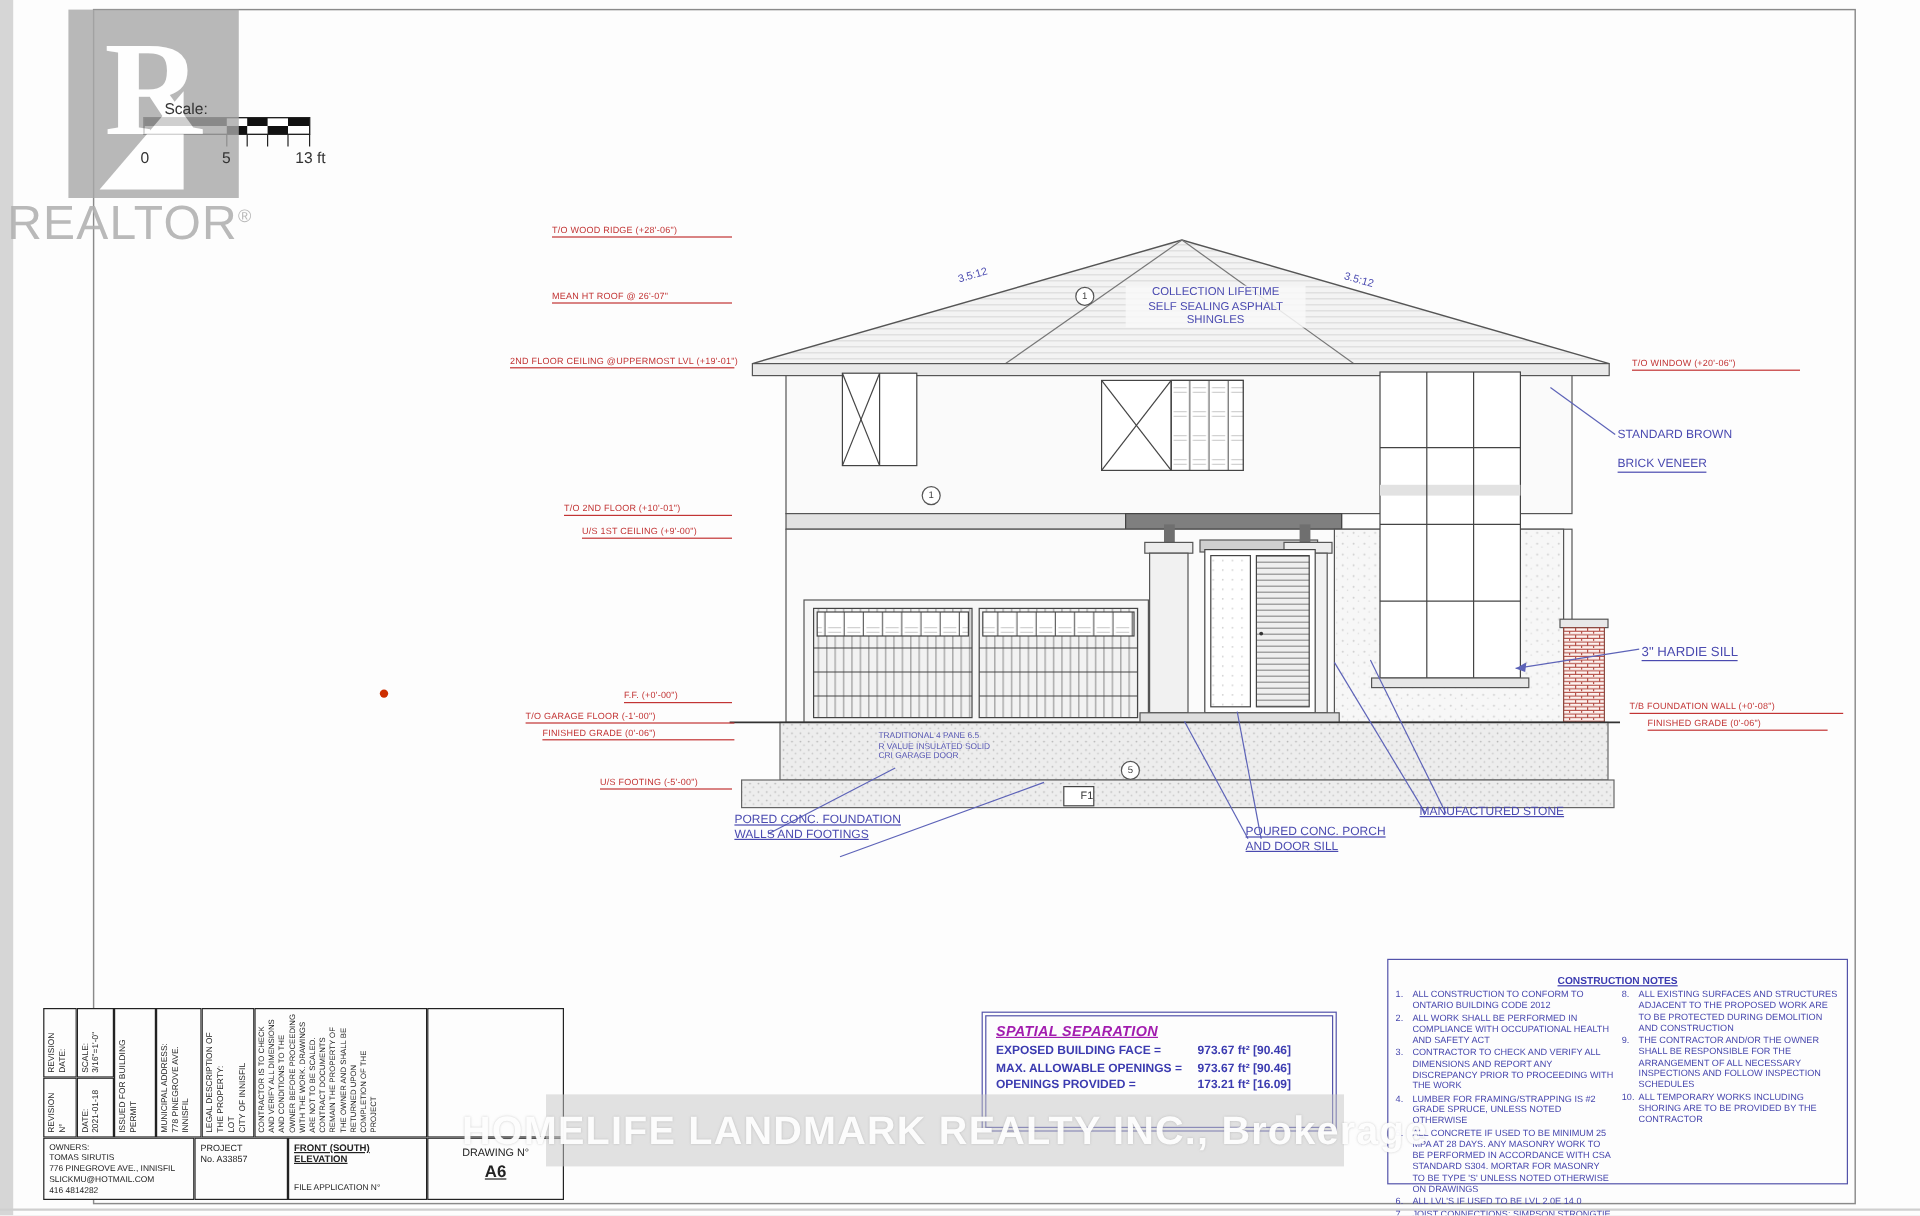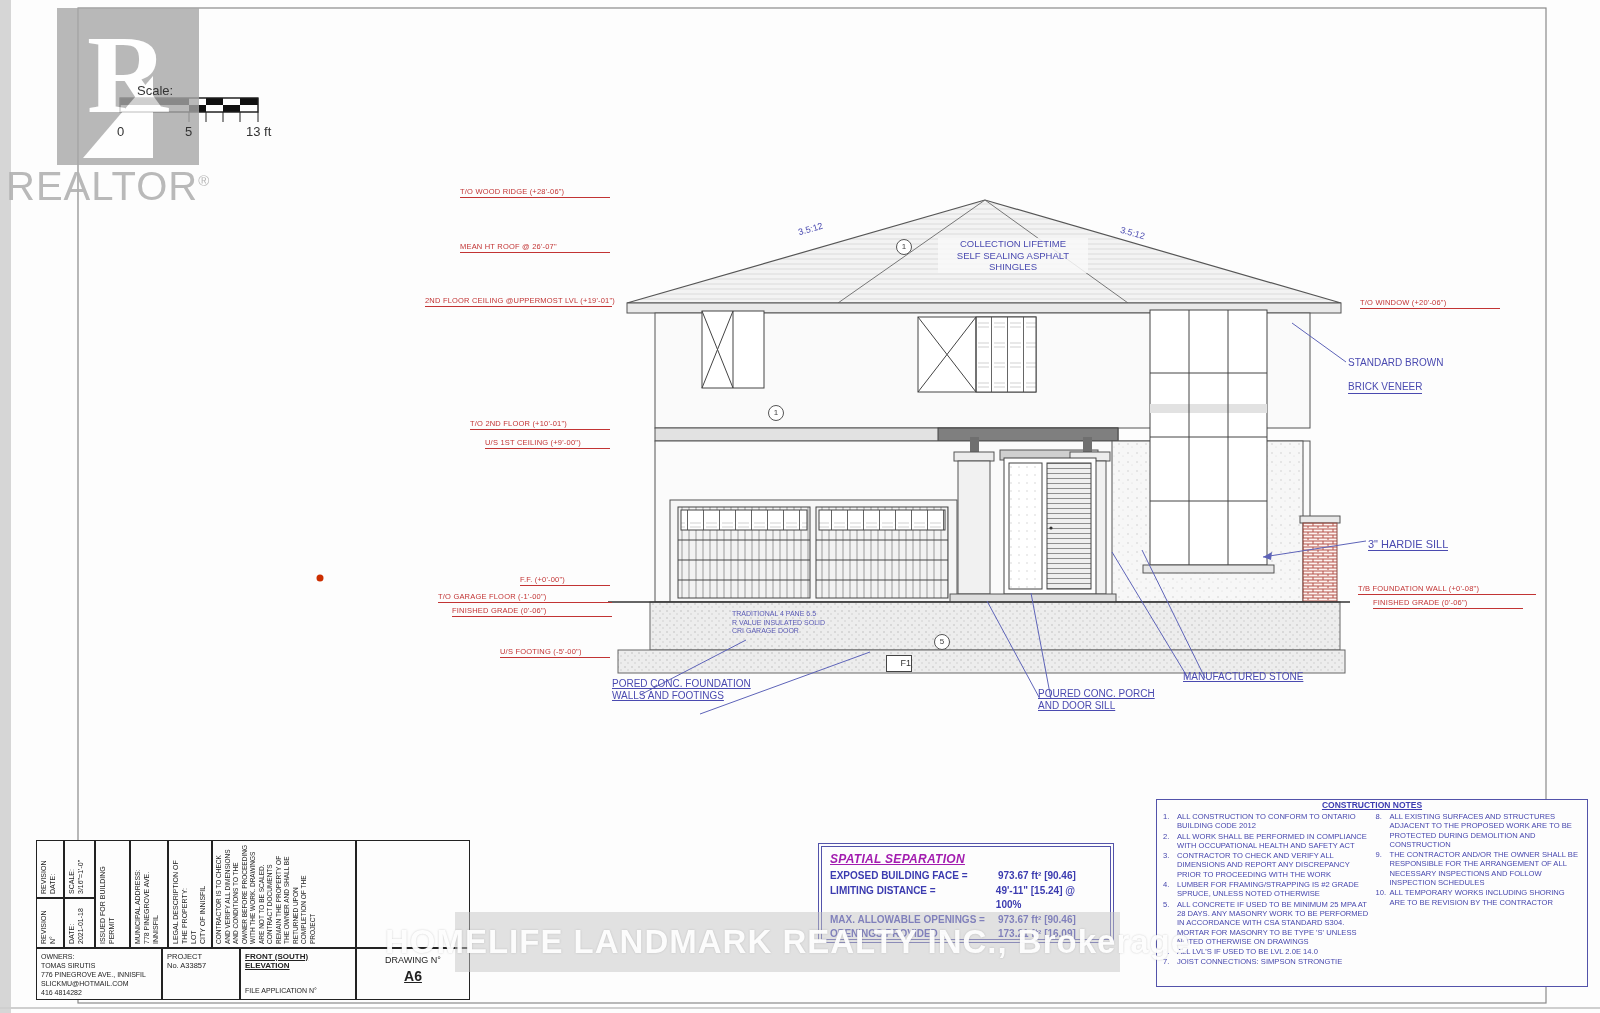--- a/index.html
+++ b/index.html
@@ -19,22 +19,22 @@
          background:#fff;font-size:8px;color:#444;text-align:center;line-height:14px;}
   
   #spatial{position:absolute;left:818px;top:843px;width:290px;height:94px;border:1px solid #5353aa;
            background:#fdfdfd;padding:2px;}
   #spatial .inner{border:1px solid #5353aa;width:100%;height:100%;box-sizing:border-box;padding:5px 8px;}
   #spatial h3{margin:0 0 3px 0;font-size:12px;color:#a21caf;font-style:italic;
               text-decoration:underline;font-weight:bold;letter-spacing:.3px;}
   .sp-row{display:flex;font-size:10px;color:#3b3bb0;line-height:14.5px;font-weight:bold;}
   .sp-row .lbl{width:168px;}
   
-  #notes{position:absolute;left:1156px;top:799px;width:432px;height:188px;border:1.5px solid #5353aa;
-         background:#fdfdfd;box-sizing:border-box;padding:0 6px;}
+  #notes{position:absolute;left:1156px;top:799px;width:384px;height:188px;border:1.5px solid #5353aa;
+         background:#fdfdfd;box-sizing:border-box;padding:12px 6px;}
   #notes h3{margin:0 0 2px 0;text-align:center;font-size:8.5px;color:#3b3bb0;
             text-decoration:underline;font-weight:bold;}
   .note-cols{display:flex;gap:7px;}
   .note-col{width:50%;}
   .note{display:flex;font-size:7.6px;line-height:9.3px;color:#4646ad;margin-bottom:1px;}
   .note .n{width:14px;flex:none;}
   
   .tb-cell{position:absolute;border:1px solid #222;box-sizing:border-box;background:#fdfdfd;overflow:hidden;}
   .vtext{writing-mode:vertical-rl;transform:rotate(180deg);font-size:7px;line-height:9px;
          white-space:pre-line;color:#222;padding:3px 2px;height:100%;box-sizing:border-box;}
@@ -274,24 +274,20 @@
   <div class="marker-circle" style="left:934px;top:634px;">5</div>
 
   <div id="spatial">
     <div class="inner">
       <h3>SPATIAL SEPARATION</h3>
       <div class="sp-row">
         <span class="lbl">EXPOSED BUILDING FACE =</span>
         <span>973.67 ft² [90.46]</span>
       </div>
       <div class="sp-row">
-        <span class="lbl">LIMITING DISTANCE =</span>
-        <span>49'-11" [15.24] @ 100%</span>
-      </div>
-      <div class="sp-row">
         <span class="lbl">MAX. ALLOWABLE OPENINGS =</span>
         <span>973.67 ft² [90.46]</span>
       </div>
       <div class="sp-row">
         <span class="lbl">OPENINGS PROVIDED =</span>
         <span>173.21 ft² [16.09]</span>
       </div>
     </div>
   </div>
 
@@ -332,21 +328,21 @@
         <div class="note">
             <span class="n">8.</span>
             <span>ALL EXISTING SURFACES AND STRUCTURES ADJACENT TO THE PROPOSED WORK ARE TO BE PROTECTED DURING DEMOLITION AND CONSTRUCTION</span>
           </div>
         <div class="note">
             <span class="n">9.</span>
             <span>THE CONTRACTOR AND/OR THE OWNER SHALL BE RESPONSIBLE FOR THE ARRANGEMENT OF ALL NECESSARY INSPECTIONS AND FOLLOW INSPECTION SCHEDULES</span>
           </div>
         <div class="note">
             <span class="n">10.</span>
-            <span>ALL TEMPORARY WORKS INCLUDING SHORING ARE TO BE REVISION BY THE CONTRACTOR</span>
+            <span>ALL TEMPORARY WORKS INCLUDING SHORING ARE TO BE PROVIDED BY THE CONTRACTOR</span>
           </div>
       </div>
     </div>
   </div>
 
   <div class="tb-cell" style="left:36px;top:840px;width:28px;height:58px;">
     <div class="vtext">REVISION
 DATE:</div>
     </div>
   <div class="tb-cell" style="left:36px;top:898px;width:28px;height:50px;">

